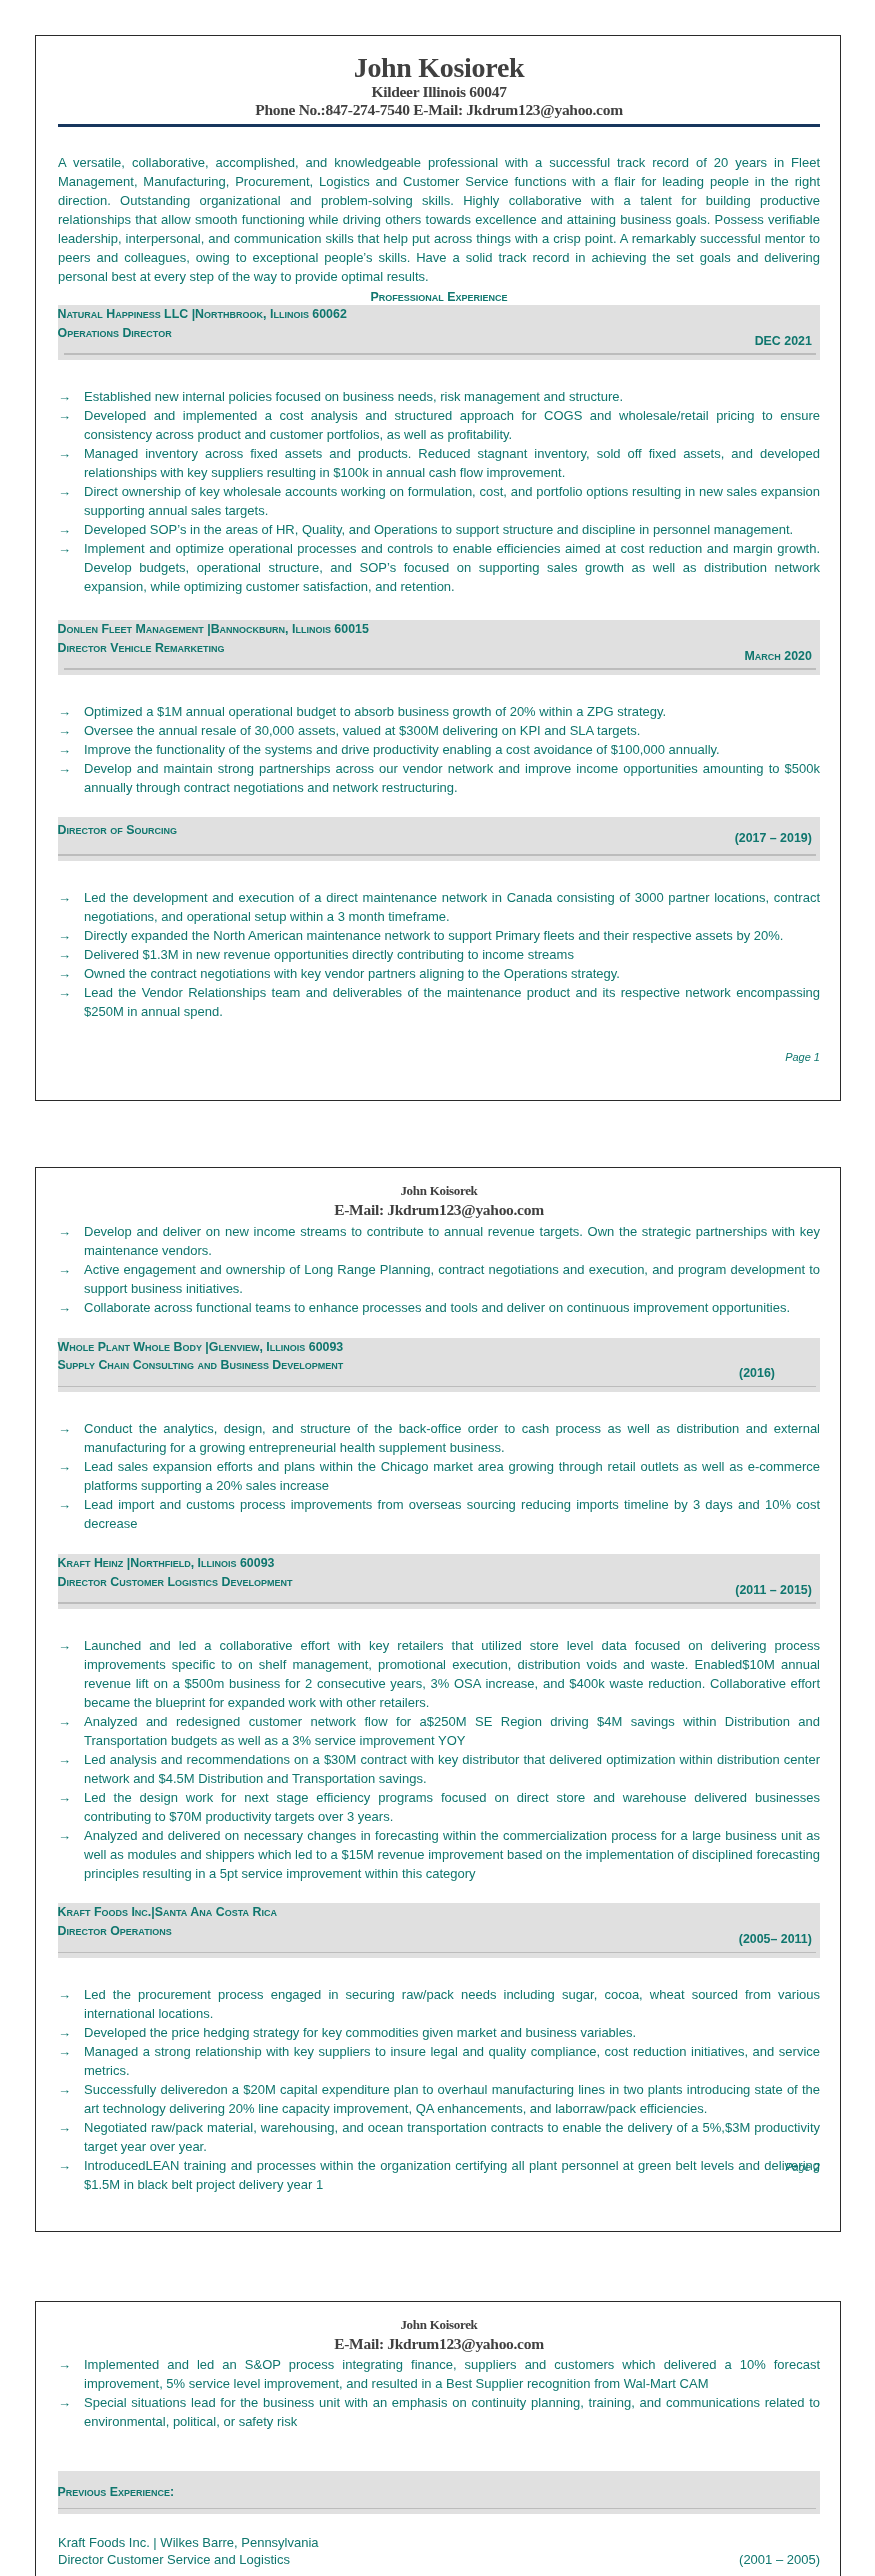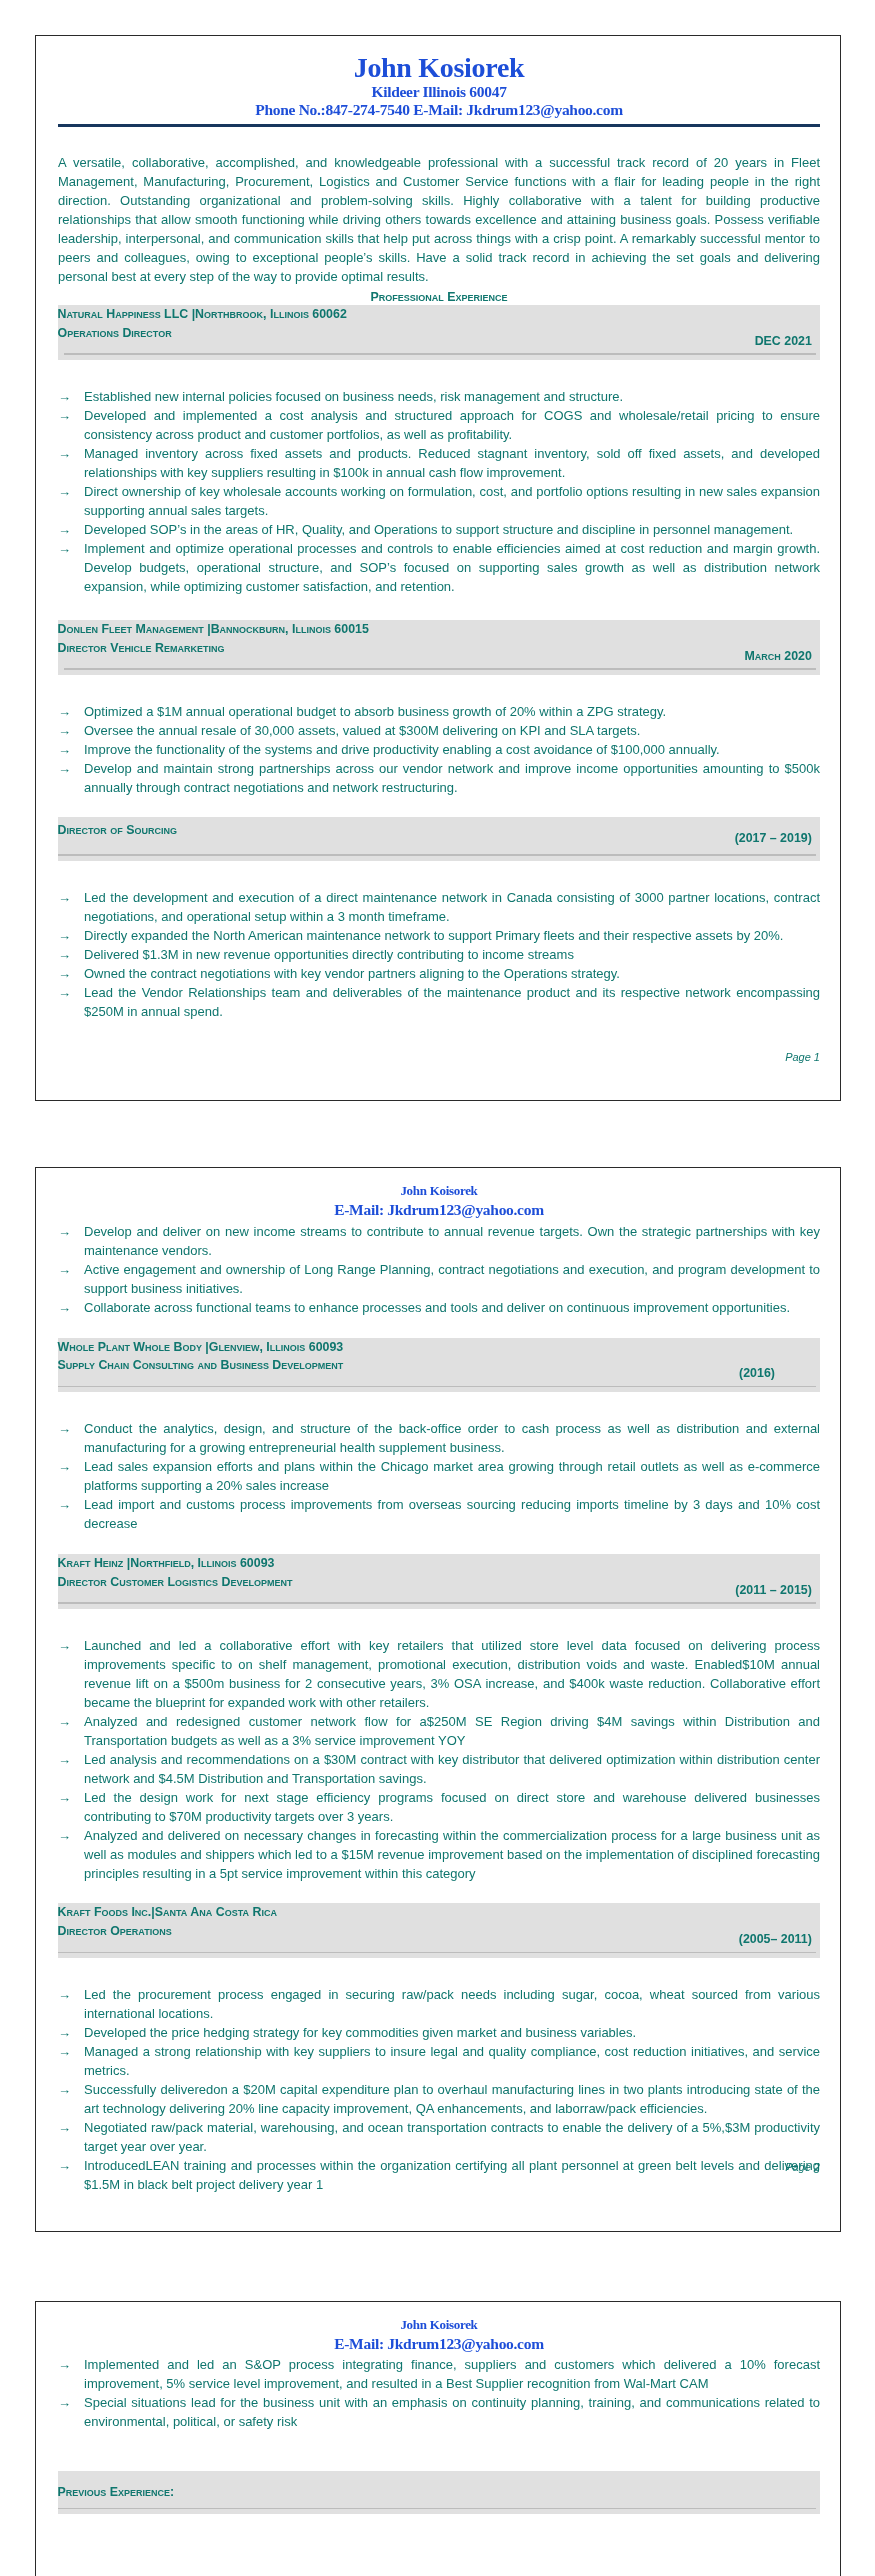--- a/index.html
+++ b/index.html
@@ -5,21 +5,21 @@
   html, body { margin: 0; padding: 0; background: #ffffff; }
   body { width: 876px; height: 3400px; position: relative; overflow: hidden; }
   .page {
     position: absolute; left: 35px; width: 806px;
     border: 1px solid #2a2a2a; box-sizing: border-box; background: #fff;
   }
   #page1 { top: 35px; height: 1066px; }
   #page2 { top: 1167px; height: 1065px; }
   #page3 { top: 2301px; height: 1065px; }
   .inner { position: absolute; left: 22px; right: 20px; top: 0; }
-  .serif { font-family: "Liberation Serif", "DejaVu Serif", serif; font-weight: bold; text-align: center; color: #1d4ed8; letter-spacing: -0.3px; }
+  .serif { font-family: "Liberation Serif", "DejaVu Serif", serif; font-weight: bold; text-align: center; color: #404040; letter-spacing: -0.3px; }
   .name-big { font-size: 28px; line-height: 31px; margin-top: 15.5px; }
   .addr { font-size: 15.5px; line-height: 18.5px; }
   .contact { font-size: 15.5px; line-height: 18.5px; }
   .name-small { font-size: 13px; line-height: 18.5px; margin-top: 14px; }
   .email-small { font-size: 15.5px; line-height: 18.5px; }
   .rule-blue { height: 2.6px; background: #17365d; margin-top: 4.6px; }
   .sans { font-family: "Liberation Sans", "DejaVu Sans", sans-serif; color: #0f766e; }
   .summary { font-size: 13px; line-height: 19px; text-align: justify; margin-top: 26px; }
   .section-title { font-size: 12.4px; font-weight: bold; font-variant: small-caps; text-align: center; margin-top: 4.1px; line-height: 15.5px; }
   .bar { background: #e0e0e0; padding: 0 4.1px 5.2px 0; margin-left: -0.5px; }
@@ -193,18 +193,25 @@
     <div style="height:40px"></div>
 
     <div class="bar sans">
       <div class="bar-row" style="padding-top:12px">
           <span>Previous Experience:</span>
         </div>
       <div class="bar-line" style="margin-left:0;margin-top:6.2px"></div>
     </div>
     <div style="height:20.6px"></div>
 
+    <div class="sans plain">
+      <div>Kraft Foods Inc. | Wilkes Barre, Pennsylvania</div>
+      <div class="row-between">
+        <span>Director Customer Service and Logistics</span>
+        <span>(2001 – 2005)</span>
+      </div>
+    </div>
     <div style="height:36px"></div>
 
   </div>
 
 </div>
 
 
 </body></html>

